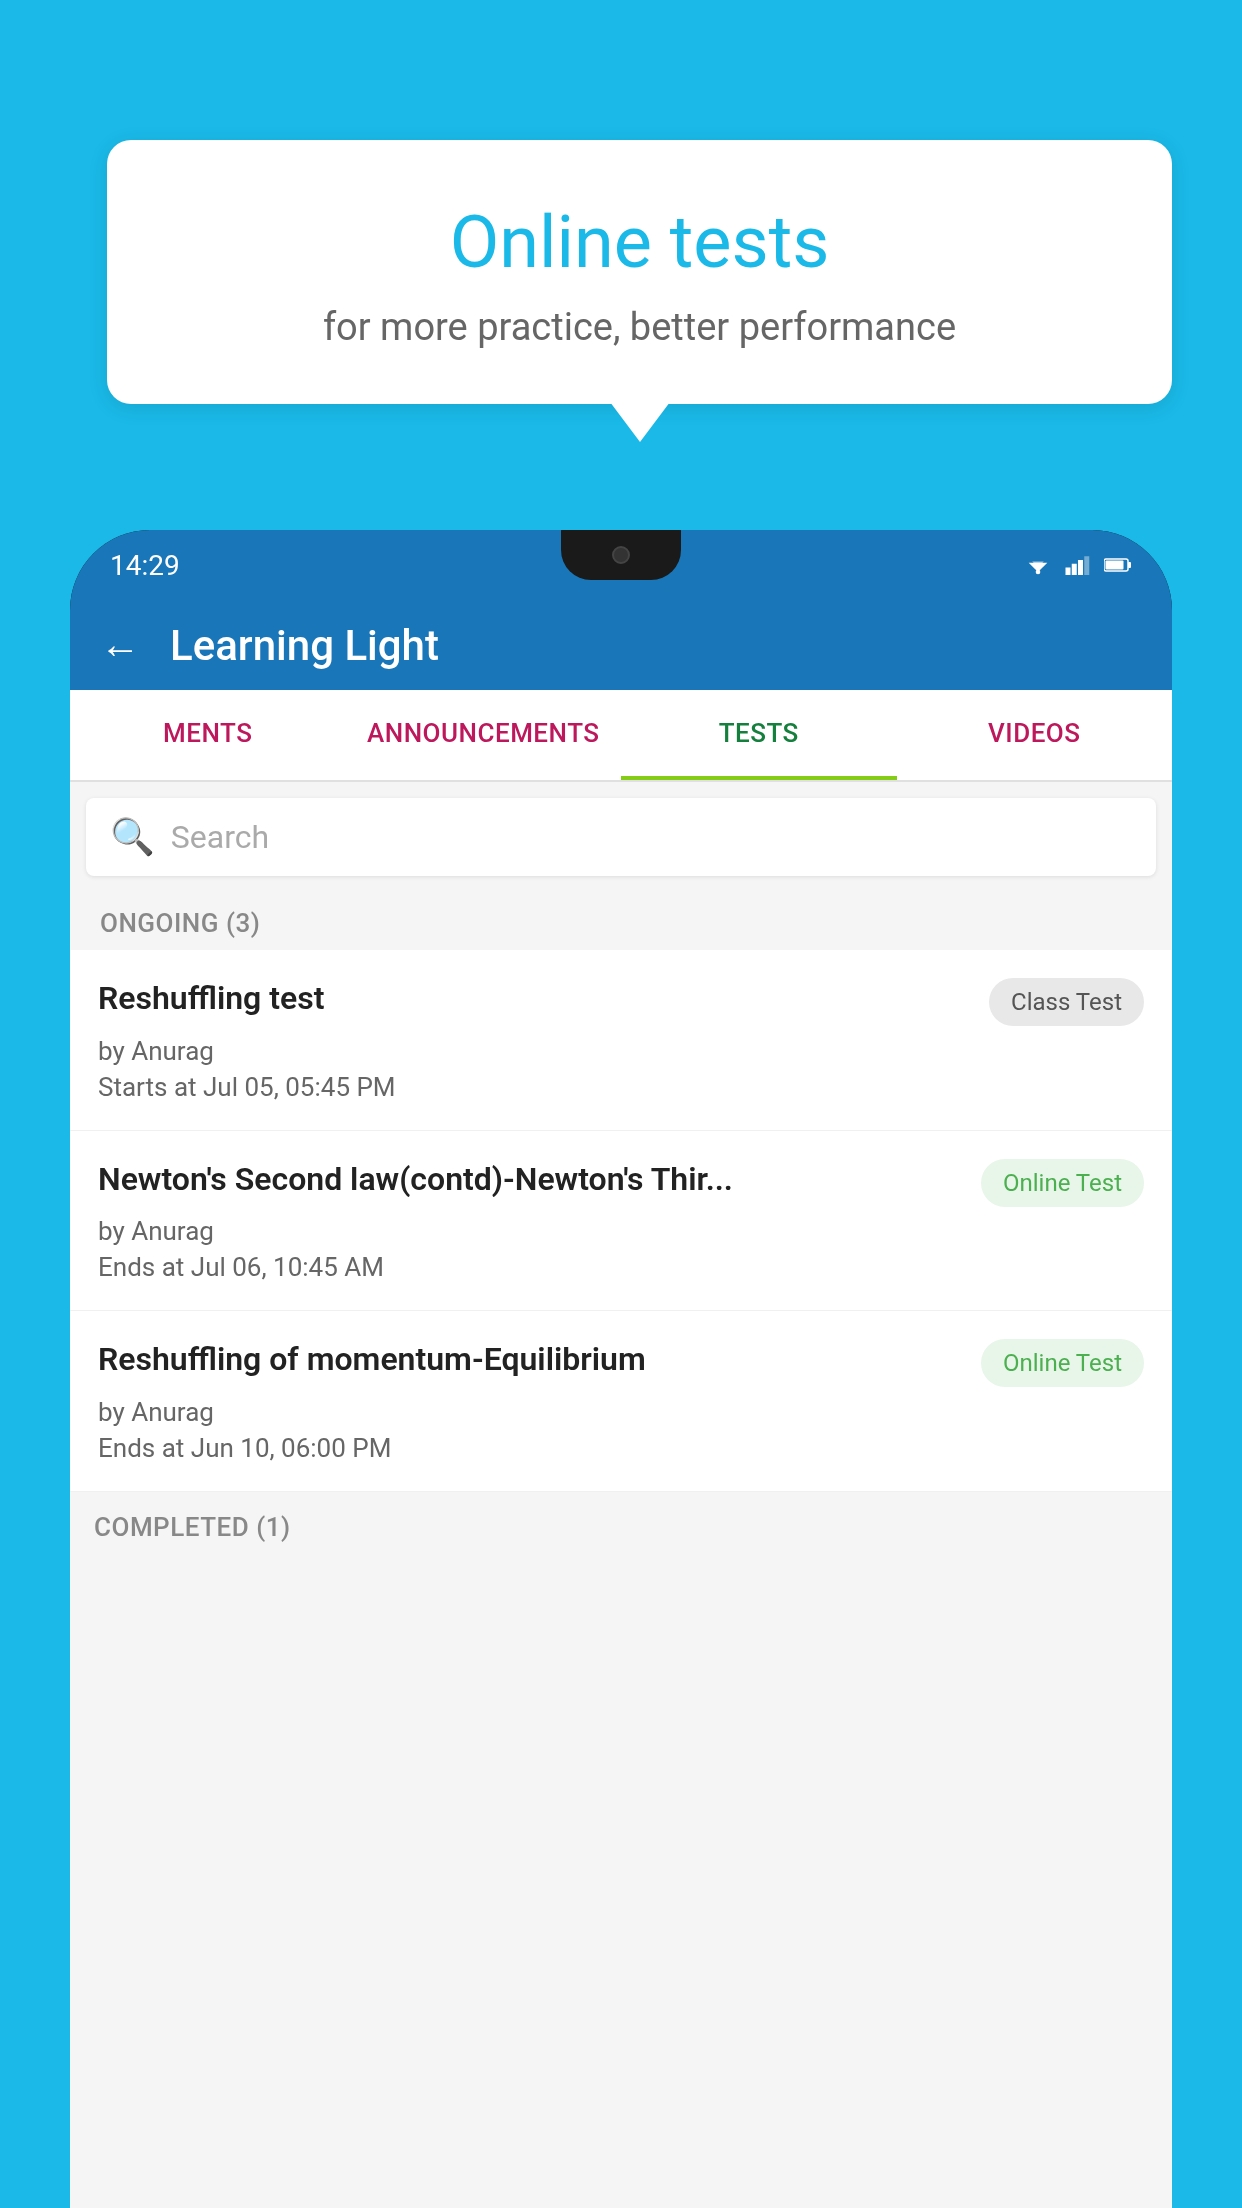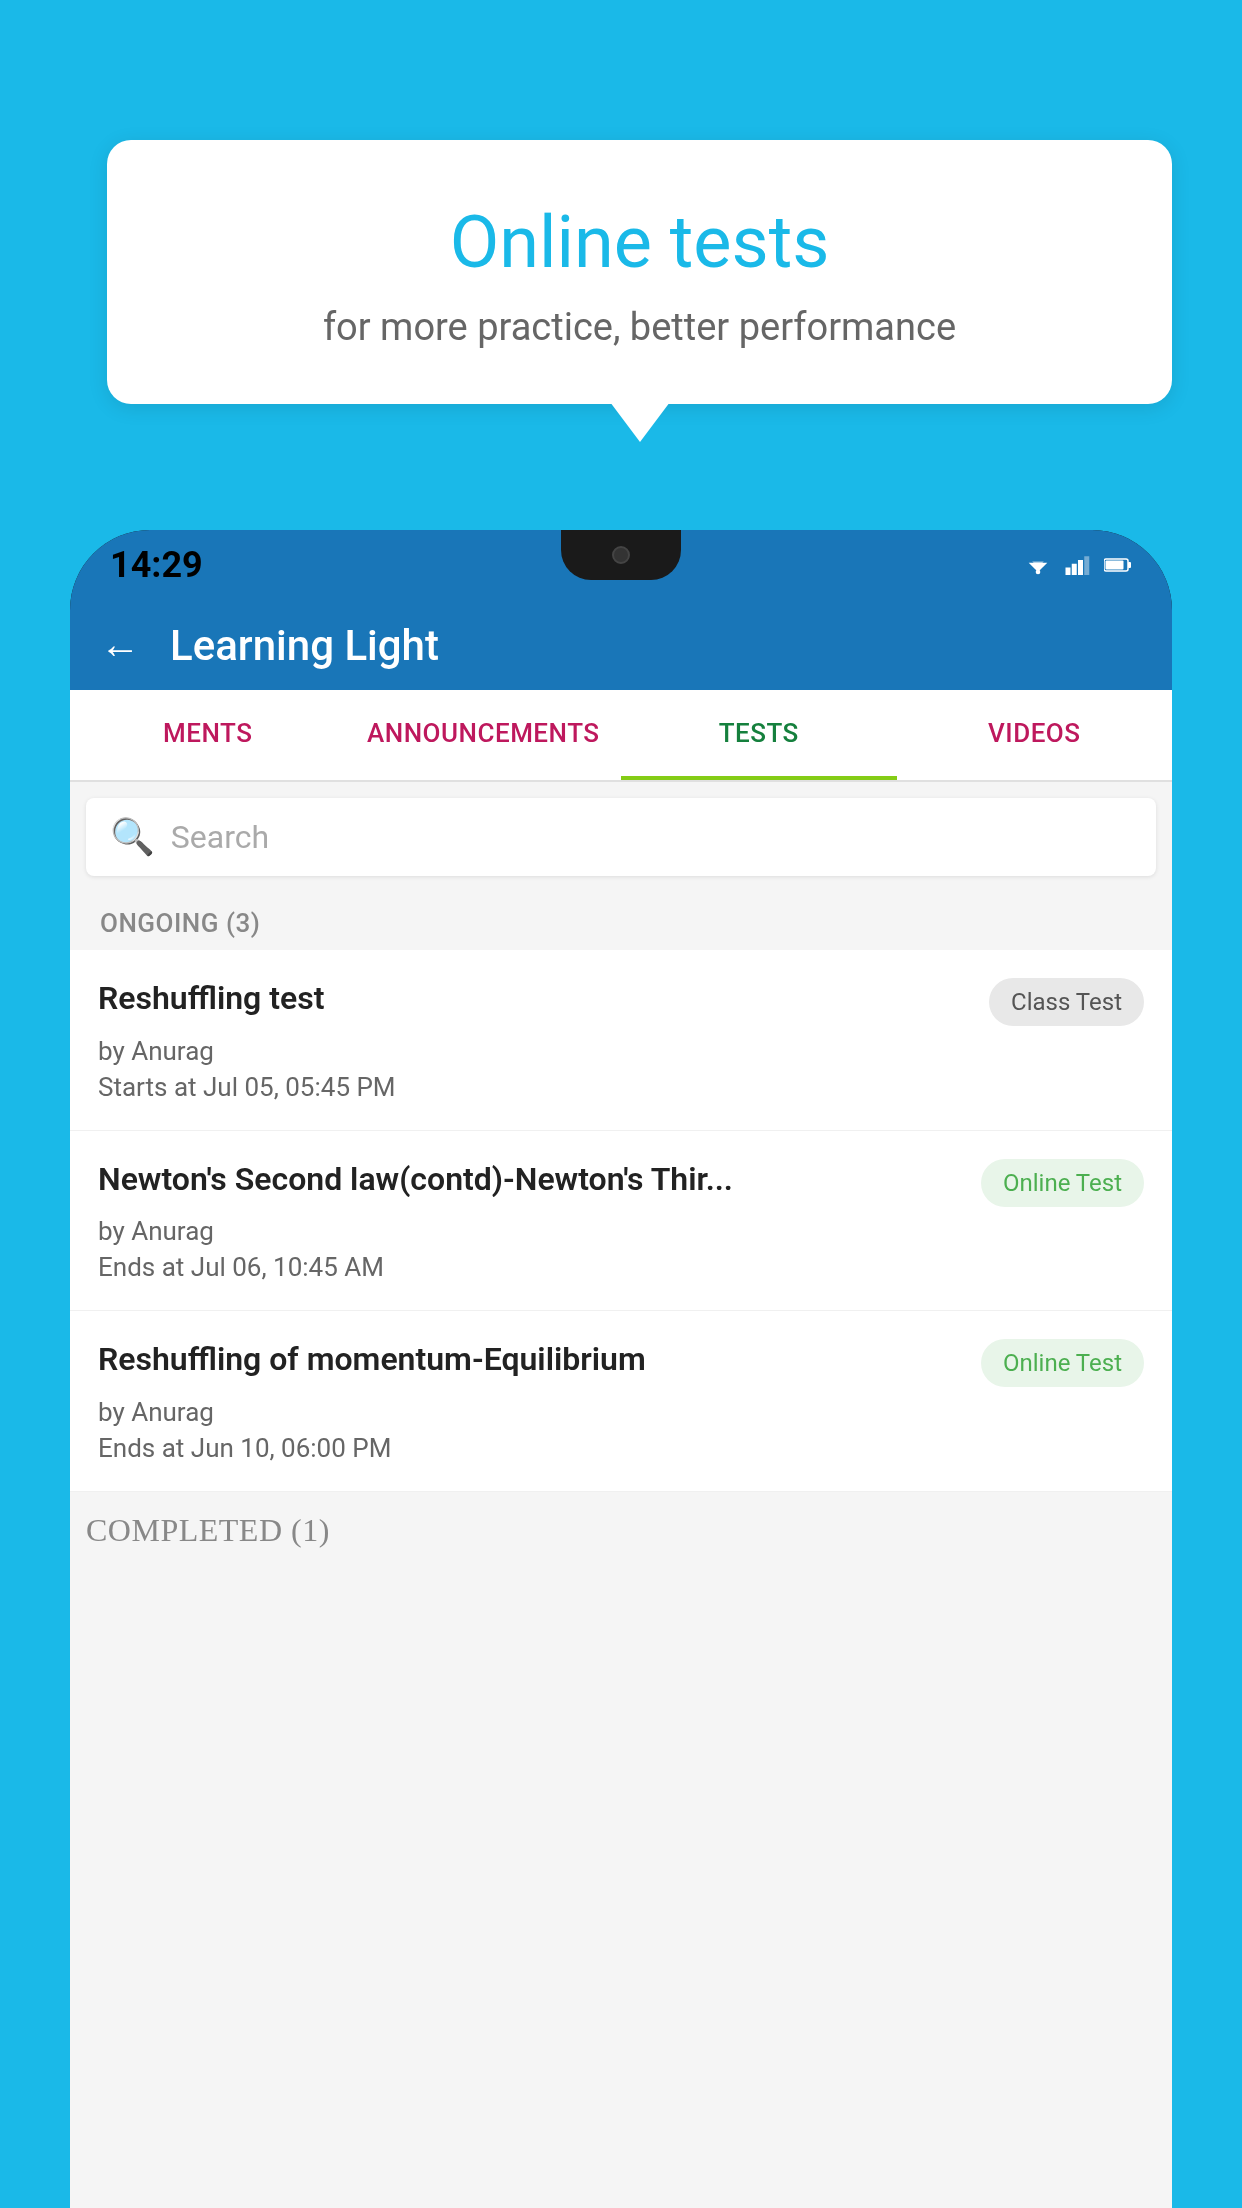--- a/index.html
+++ b/index.html
@@ -76,23 +76,23 @@
       background: #1976b8;
       height: 70px;
       display: flex;
       align-items: center;
       justify-content: space-between;
       padding: 0 40px;
       position: relative;
     }
 
     .status-time {
-      color: #000000;
-      font-size: 36px;
-      font-weight: 700;
+      color: #ffffff;
+      font-size: 28px;
+      font-weight: 400;
     }
 
     
     .notch {
       position: absolute;
       top: 0;
       left: 50%;
       transform: translateX(-50%);
       width: 120px;
       height: 50px;
@@ -259,27 +259,26 @@
       color: #555;
     }
 
     .badge-online {
       background: #e8f5e9;
       color: #4caf50;
     }
 
     
     .completed-header {
-      padding: 20px 16px 12px;
-      font-size: 32px;
+      padding: 20px 24px 12px;
+      font-size: 26px;
       color: #888;
       font-weight: 500;
       letter-spacing: 0.5px;
       background: #f5f5f5;
-      font-family: Liberation Serif, serif;
     }
   </style>
 </head>
 <body>
 
 <div class="speech-bubble-container">
   <div class="speech-bubble">
     <div class="bubble-title">Online tests</div>
     <div class="bubble-subtitle">for more practice, better performance</div>
   </div>

